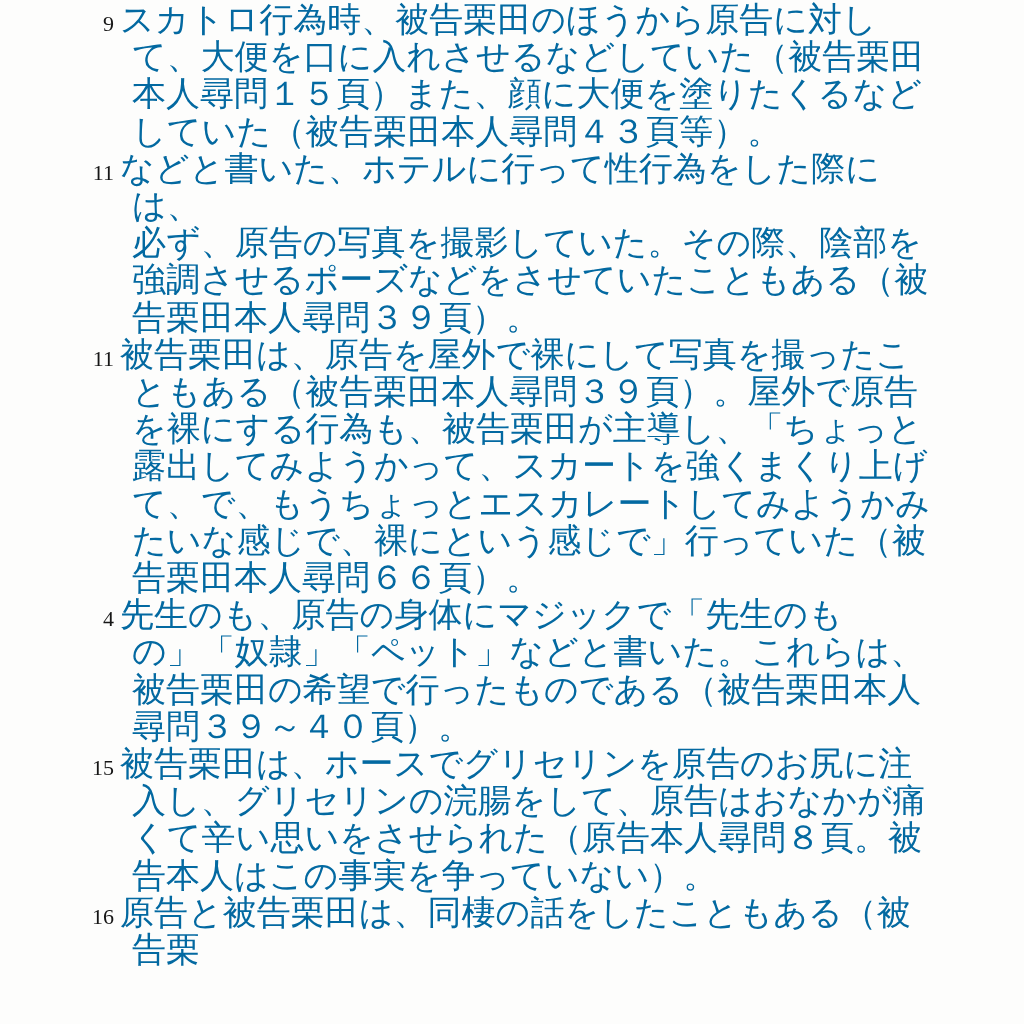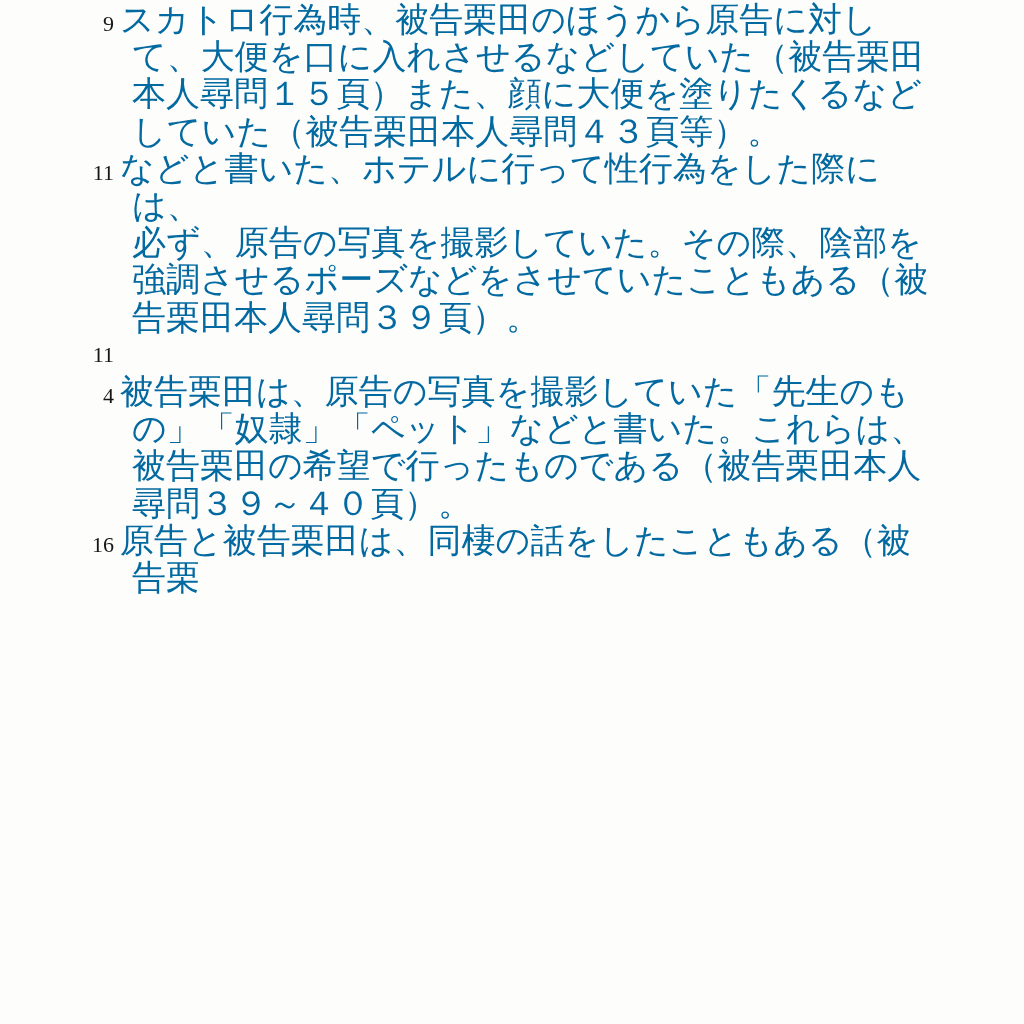--- a/index.html
+++ b/index.html
@@ -63,31 +63,45 @@
   <div class="item">
     <div class="num">11</div>
     <div class="text">などと書いた、ホテルに行って性行為をした際には、
 必ず、原告の写真を撮影していた。その際、陰部を
 強調させるポーズなどをさせていたこともある（被
 告栗田本人尋問３９頁）。</div>
   </div>
 
   <div class="item">
     <div class="num">11</div>
+    <div class="text">被告栗田は、原告を屋外で裸にして写真を撮ったこ
+ともある（被告栗田本人尋問３９頁）。屋外で原告
+を裸にする行為も、被告栗田が主導し、「ちょっと
+露出してみようかって、スカートを強くまくり上げ
+て、で、もうちょっとエスカレートしてみようかみ
+たいな感じで、裸にという感じで」行っていた（被
+告栗田本人尋問６６頁）。</div>
   </div>
 
 
   <div class="item">
     <div class="num">4</div>
-    <div class="text">被告栗田は、原告の写真を撮影していた「先生のも
+    <div class="text">先生のも、原告の身体にマジックで「先生のも
 の」「奴隷」「ペット」などと書いた。これらは、
 被告栗田の希望で行ったものである（被告栗田本人
 尋問３９～４０頁）。</div>
   </div>
 
 
+  <div class="item">
+    <div class="num">15</div>
+    <div class="text">被告栗田は、ホースでグリセリンを原告のお尻に注
+入し、グリセリンの浣腸をして、原告はおなかが痛
+くて辛い思いをさせられた（原告本人尋問８頁。被
+告本人はこの事実を争っていない）。</div>
+  </div>
 
   <div class="item">
     <div class="num">16</div>
     <div class="text">原告と被告栗田は、同棲の話をしたこともある（被告栗</div>
   </div>
 
 </div>
 
 </body></html>

